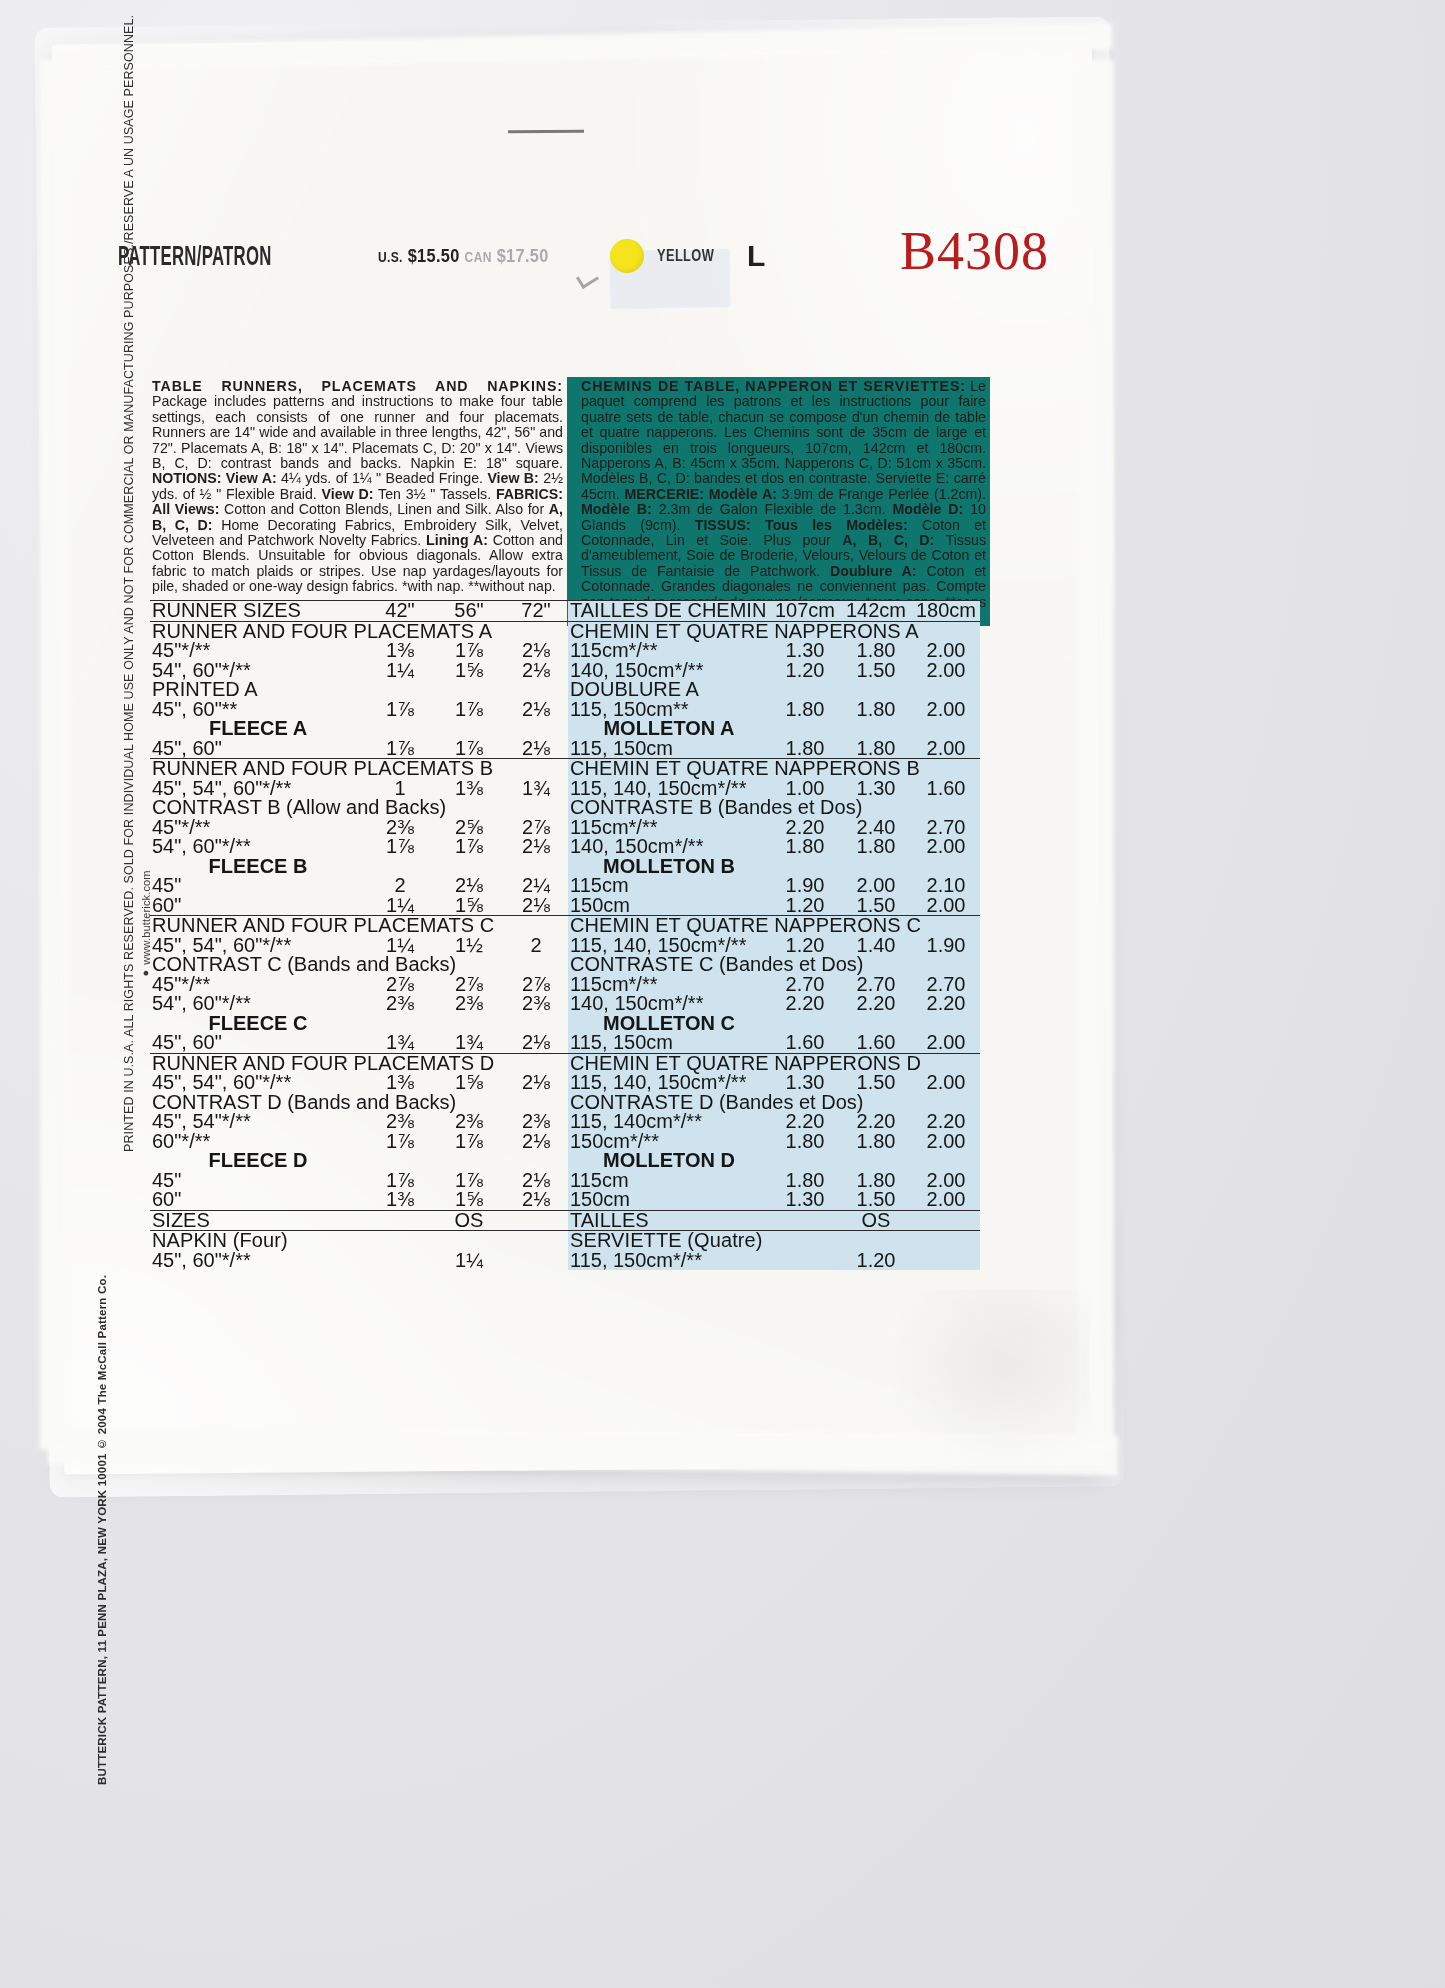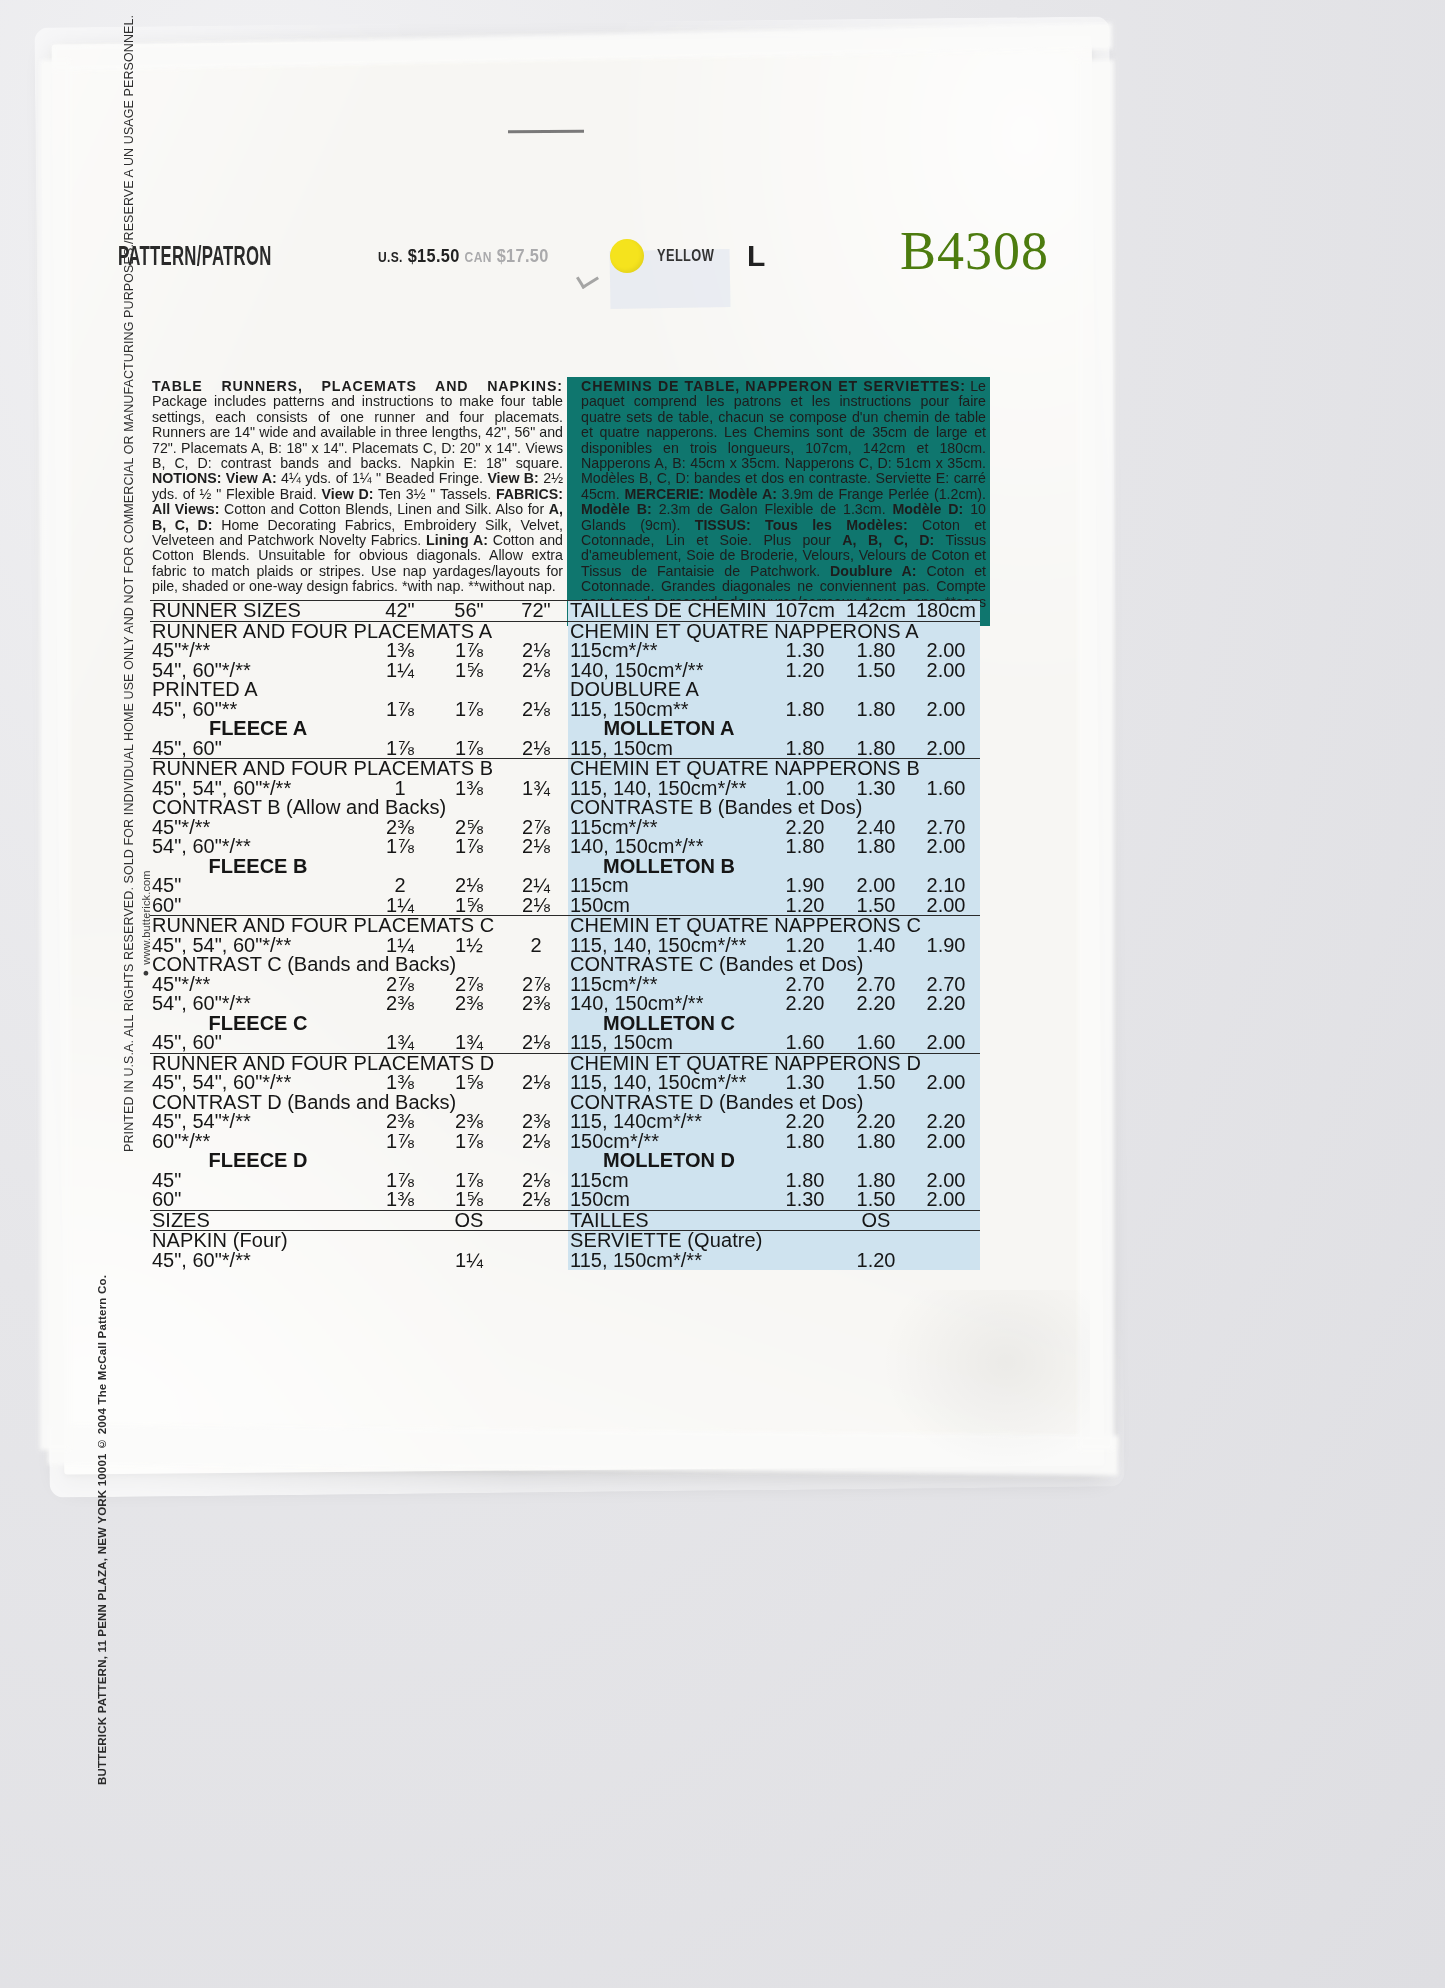--- a/index.html
+++ b/index.html
@@ -77,21 +77,21 @@
     margin-left:13px;font-weight:700;font-size:16px;color:#333;
     letter-spacing:.5px;transform:scaleX(.8);transform-origin:left center;
   }
   #sizeletter{
     margin-left:18px;font-weight:700;font-size:30px;color:#222;
     font-family:"Liberation Sans", sans-serif;
   }
   #patnum{
     position:absolute;left:782px;top:-8px;
     font-family:"Liberation Serif", serif;
-    font-size:54px;color:#4d7c0f;letter-spacing:1px;
+    font-size:54px;color:#b91c1c;letter-spacing:1px;
   }
 
   
   .vert{
     position:absolute;
     writing-mode:vertical-rl;
     transform:rotate(180deg);
     white-space:nowrap;
     color:#2b2b2b;
   }

